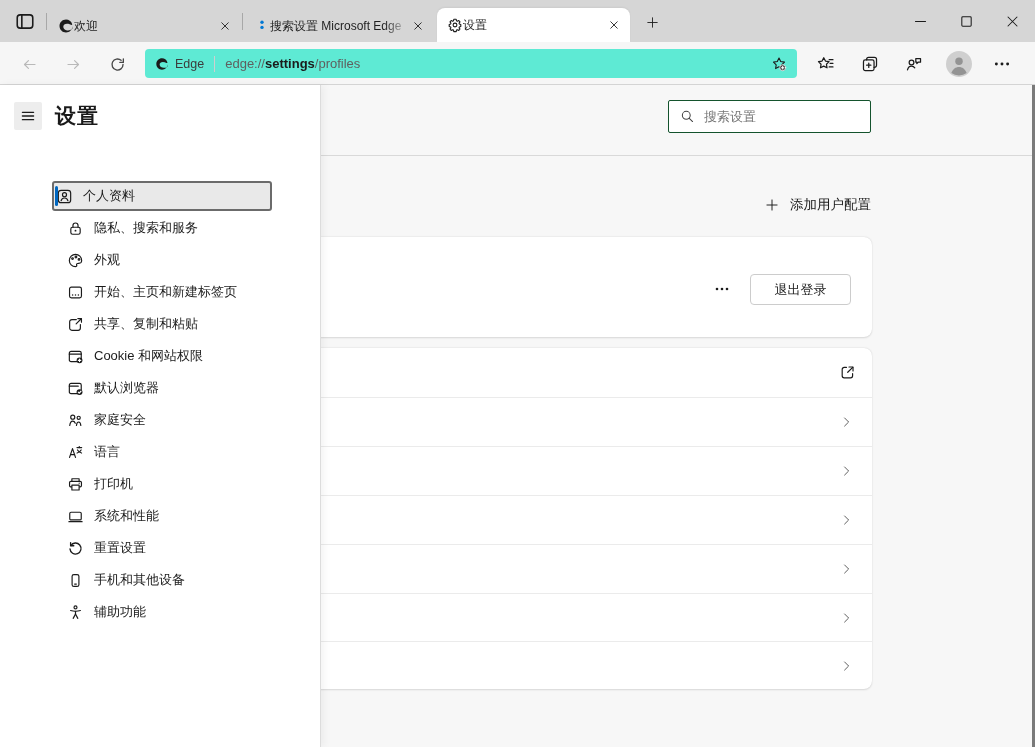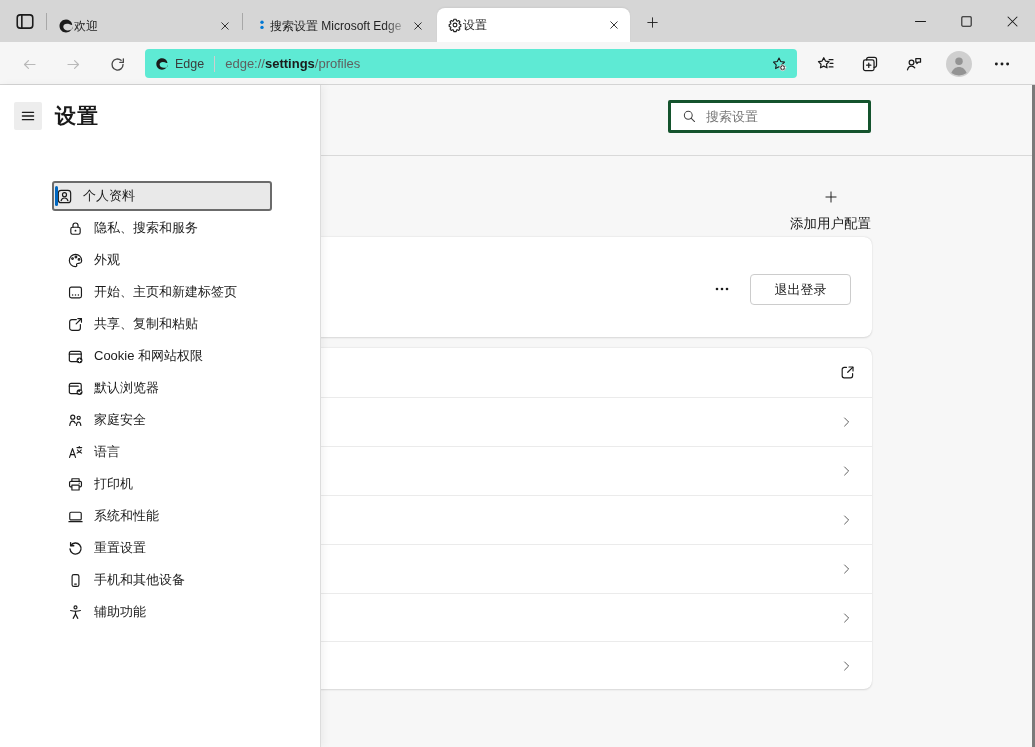--- a/index.html
+++ b/index.html
@@ -40,29 +40,29 @@
   .addr-star{ margin-left:auto; width:24px; height:24px; display:flex; align-items:center; justify-content:center; }
   .addr-star .icon{ width:16px; height:16px; }
   .tool-btn{ position:absolute; top:8px; width:28px; height:28px; display:flex; align-items:center; justify-content:center; border-radius:4px; }
   .tool-btn .icon{ width:18px; height:18px; }
   .avatar-btn{ position:absolute; top:9px; width:26px; height:26px; }
   .avatar-btn .icon{ width:26px; height:26px; display:block; }
 
   
   .content{ position:absolute; left:0; top:85px; right:0; bottom:0; background:#f7f7f7; }
   .scroll-strip{ position:absolute; right:0; top:0; bottom:0; width:3px; background:#7a7a7a; }
-  .search-box{ position:absolute; left:668px; top:15px; width:203px; height:33px; background:#fff; border:3px solid #14532d;
+  .search-box{ position:absolute; left:668px; top:15px; width:203px; height:33px; background:#fff; border:1px solid #14532d;
                border-radius:2px; display:flex; align-items:center; padding:0 20px 0 11px; }
   .search-box .icon{ width:15px; height:15px; flex:0 0 15px; color:#424242; }
   .search-box input{ border:0; outline:0; background:transparent; font-size:13px; color:#1b1b1b; width:100%; margin-left:9px;
                      font-family:inherit; }
   .search-box input::placeholder{ color:#767676; }
   .page-divider{ position:absolute; left:0; right:3px; top:70px; height:1px; background:#d9d9d9; }
   .add-profile{ position:absolute; right:164px; top:105px; height:30px; display:flex; align-items:center; gap:11px;
-                font-size:13.5px; color:#1b1b1b;flex-direction:column; }
+                font-size:13.5px; color:#1b1b1b; }
   .add-profile .icon{ width:14px; height:14px; }
   .card{ position:absolute; left:240px; width:632px; background:#fff; border-radius:8px;
          box-shadow:0 .5px 2px rgba(0,0,0,.13), 0 0 1px rgba(0,0,0,.08); }
   .profile-card{ top:152px; height:100px; }
   .more-btn{ position:absolute; right:139px; top:44px; width:22px; height:16px; display:flex; align-items:center; justify-content:center; }
   .more-btn .icon{ width:16px; height:16px; }
   .signout-btn{ position:absolute; right:21px; top:37px; width:101px; height:31px; background:#fff; border:1px solid #cccccc;
                 border-radius:4px; font-size:13px; color:#1b1b1b; display:flex; align-items:center; justify-content:center;
                 font-family:inherit; }
   .list-card{ top:263px; overflow:hidden; }

